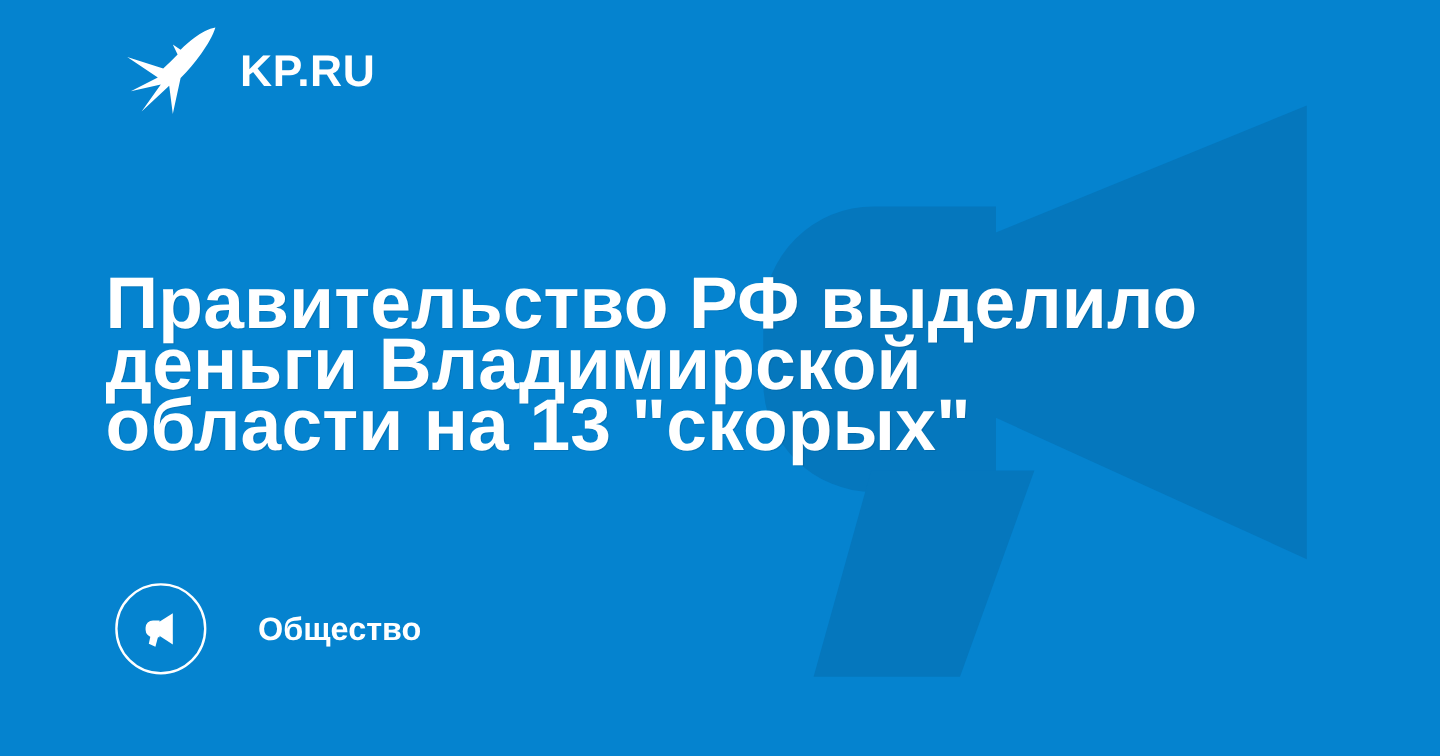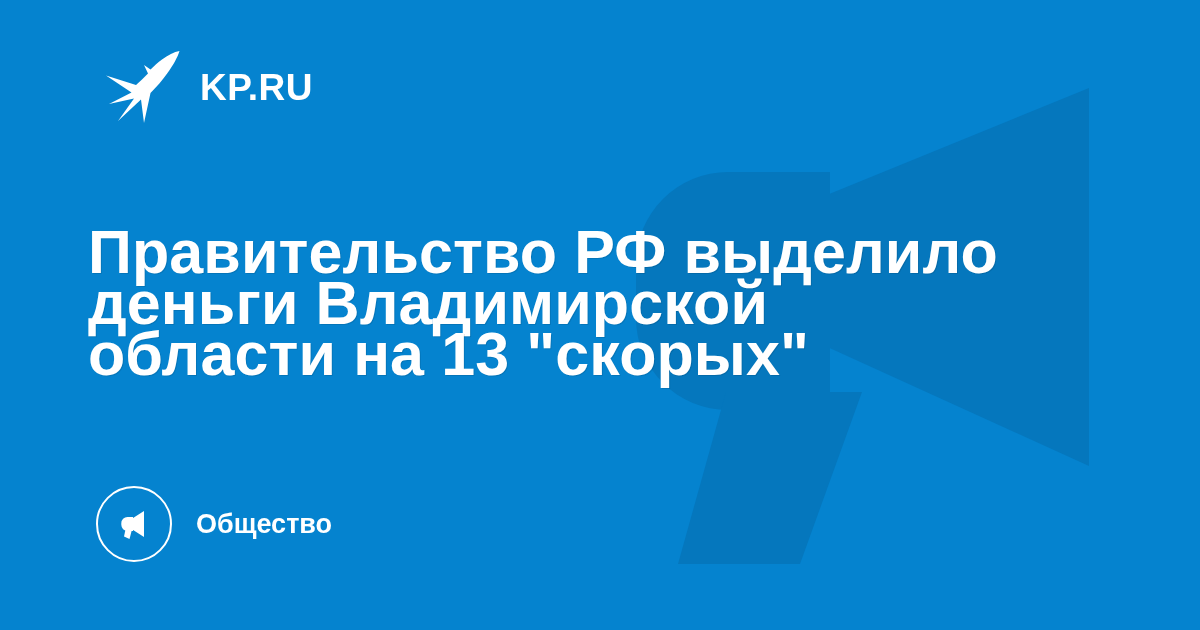--- a/index.html
+++ b/index.html
@@ -29,21 +29,21 @@
     top: 0;
     width: 1200px;
     height: 630px;
     pointer-events: none;
   }
 
   
   .brand {
     position: absolute;
     left: 104px;
-    top: 48px;
+    top: 20px;
     display: flex;
     align-items: center;
     height: 78px;
   }
   .brand-mark {
     width: 80px;
     height: 76px;
     display: block;
     flex: 0 0 auto;
   }
@@ -73,20 +73,21 @@
   }
 
   
   .category {
     position: absolute;
     left: 96px;
     top: 485px;
     display: flex;
     align-items: center;
     height: 78px;
+    gap: 19px;
   }
   .category-badge {
     width: 76px;
     height: 76px;
     border-radius: 50%;
     border: 2px solid #ffffff;
     box-sizing: border-box;
     display: flex;
     align-items: center;
     justify-content: center;

